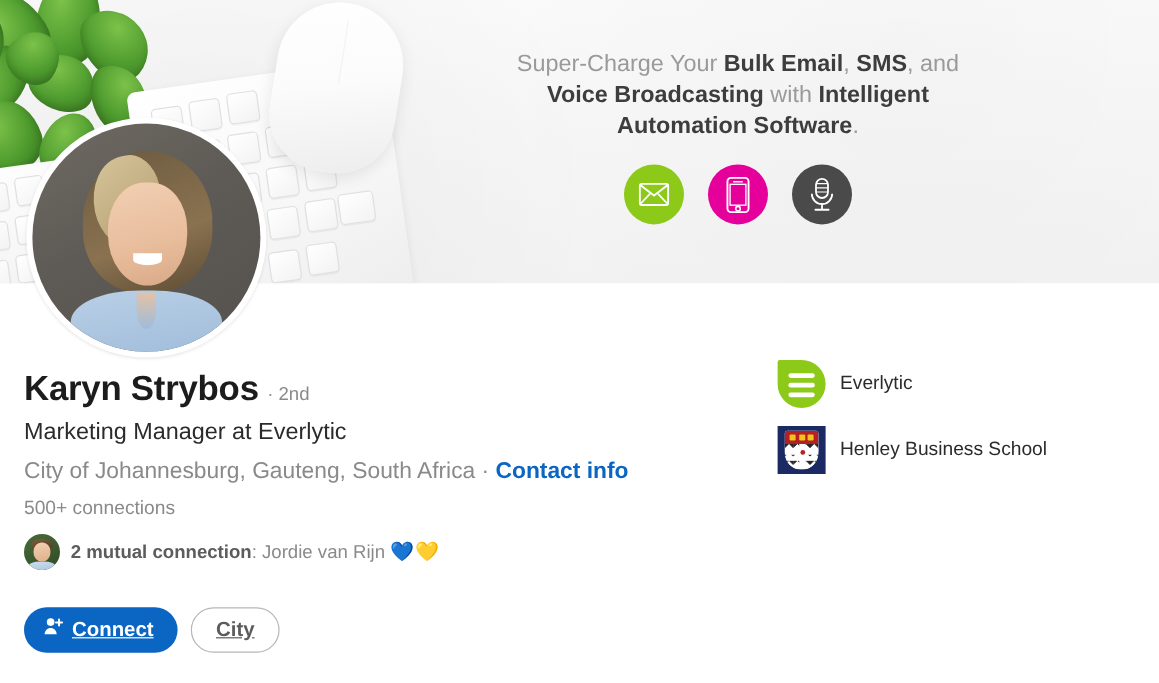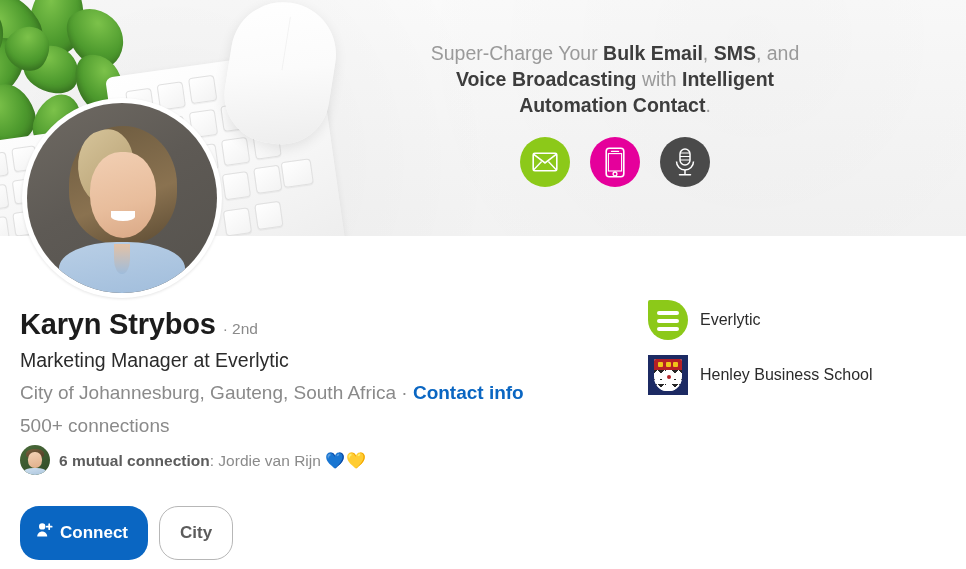--- a/index.html
+++ b/index.html
@@ -150,21 +150,21 @@
   }
   .location-row {
     position:absolute; left: 20px; top: 146px;
     font-size: 19px; color: #8a8a8a;
   }
   .contact-link {
     color: #0a66c2; font-weight: 600; cursor: pointer;
   }
   .connections {
     position:absolute; left: 20px; top: 179px;
-    font-size: 19px; color: #8a8a8a;
+    font-size: 16px; color: #8a8a8a;
   }
 
   .mutual-row {
     position:absolute; left: 20px; top: 209px;
     display:flex; align-items:center; gap: 9px;
   }
   .mutual-avatar {
     width: 30px; height: 30px; border-radius: 50%; overflow:hidden;
     position:relative; background: linear-gradient(150deg,#4b6b3a 0%,#2f4a26 100%);
     flex:none;
@@ -178,25 +178,26 @@
   .mutual-text { font-size: 15.5px; color: #8a8a8a; }
   .mutual-text .mt-strong { color: #5c5c5c; font-weight: 600; }
   .heart { font-size: 16px; letter-spacing: 1px; }
 
   
   .actions {
     position:absolute; left: 20px; top: 270px;
     display:flex; align-items:center; gap: 11px;
   }
   .btn {
-    height: 54px; border-radius: 19px;
+    height: 38px; border-radius: 19px;
     display:flex; align-items:center; gap: 7px;
     font-size: 17px; font-weight: 600;
     padding: 0 19px; cursor:pointer; white-space:nowrap;
     font-family: "Liberation Sans", sans-serif;
+    text-decoration: underline;
   }
   .btn-connect { background:#0a66c2; color:#ffffff; border:none; padding: 0 20px 0 16px; }
   .btn-message { background:#ffffff; color:#0a66c2; border: 1.6px solid #0a66c2; padding: 0 19px 0 16px; }
   .btn-more { background:#ffffff; color:#5c5c5c; border: 1.4px solid #b7b7b7; padding: 0 20px; }
 
   
   .orgs { position:absolute; left: 648px; top: 64px; }
   .org-row { display:flex; align-items:center; gap: 12px; margin-bottom: 15px; }
   .org-logo { width: 40px; height: 40px; flex:none; position:relative; }
   .org-name { font-size: 16px; color: #2b2b2b; }
@@ -290,21 +291,21 @@
     </div>
 
     <div class="promo">
       <div class="promo-line">
         Super-Charge Your <b>Bulk Email</b>, <b>SMS</b>, and
       </div>
       <div class="promo-line">
         <b>Voice Broadcasting</b> with <b>Intelligent</b>
       </div>
       <div class="promo-line">
-        <b>Automation Contact</b>.
+        <b>Automation Software</b>.
       </div>
     </div>
 
     <div class="promo-icons">
       <div class="promo-icon" style="background:#8CC919;">
         <svg width="26" height="20" viewBox="0 0 26 20" aria-hidden="true">
           <rect x="1.2" y="1.2" width="23.6" height="17.6" rx="1.6" fill="none" stroke="#ffffff" stroke-width="1.6"></rect>
           <path d="M1.8 2.4 L13 11 L24.2 2.4" fill="none" stroke="#ffffff" stroke-width="1.6" stroke-linecap="round"></path>
           <path d="M1.8 17.8 L9.6 9.6 M24.2 17.8 L16.4 9.6" fill="none" stroke="#ffffff" stroke-width="1.4"></path>
         </svg>
@@ -357,21 +358,21 @@
 
     <div class="connections">500+ connections</div>
 
     <div class="mutual-row">
       <div class="mutual-avatar">
         <div class="ma-body"></div>
         <div class="ma-hair"></div>
         <div class="ma-face"></div>
       </div>
       <div class="mutual-text">
-        <span class="mt-strong">6 mutual connection</span><span>: </span><span>Jordie van Rijn</span>
+        <span class="mt-strong">2 mutual connection</span><span>: </span><span>Jordie van Rijn</span>
         <span class="heart">💙</span><span class="heart">💛</span>
       </div>
     </div>
 
     <div class="actions">
       <div class="btn btn-connect">
         <span>
           <svg width="17" height="17" viewBox="0 0 17 17" aria-hidden="true">
             <circle cx="6.2" cy="4.4" r="3.2" fill="#ffffff"></circle>
             <path d="M1.2 14.6 c0-3.1 2.3-5.2 5-5.2 s5 2.1 5 5.2 z" fill="#ffffff"></path>

